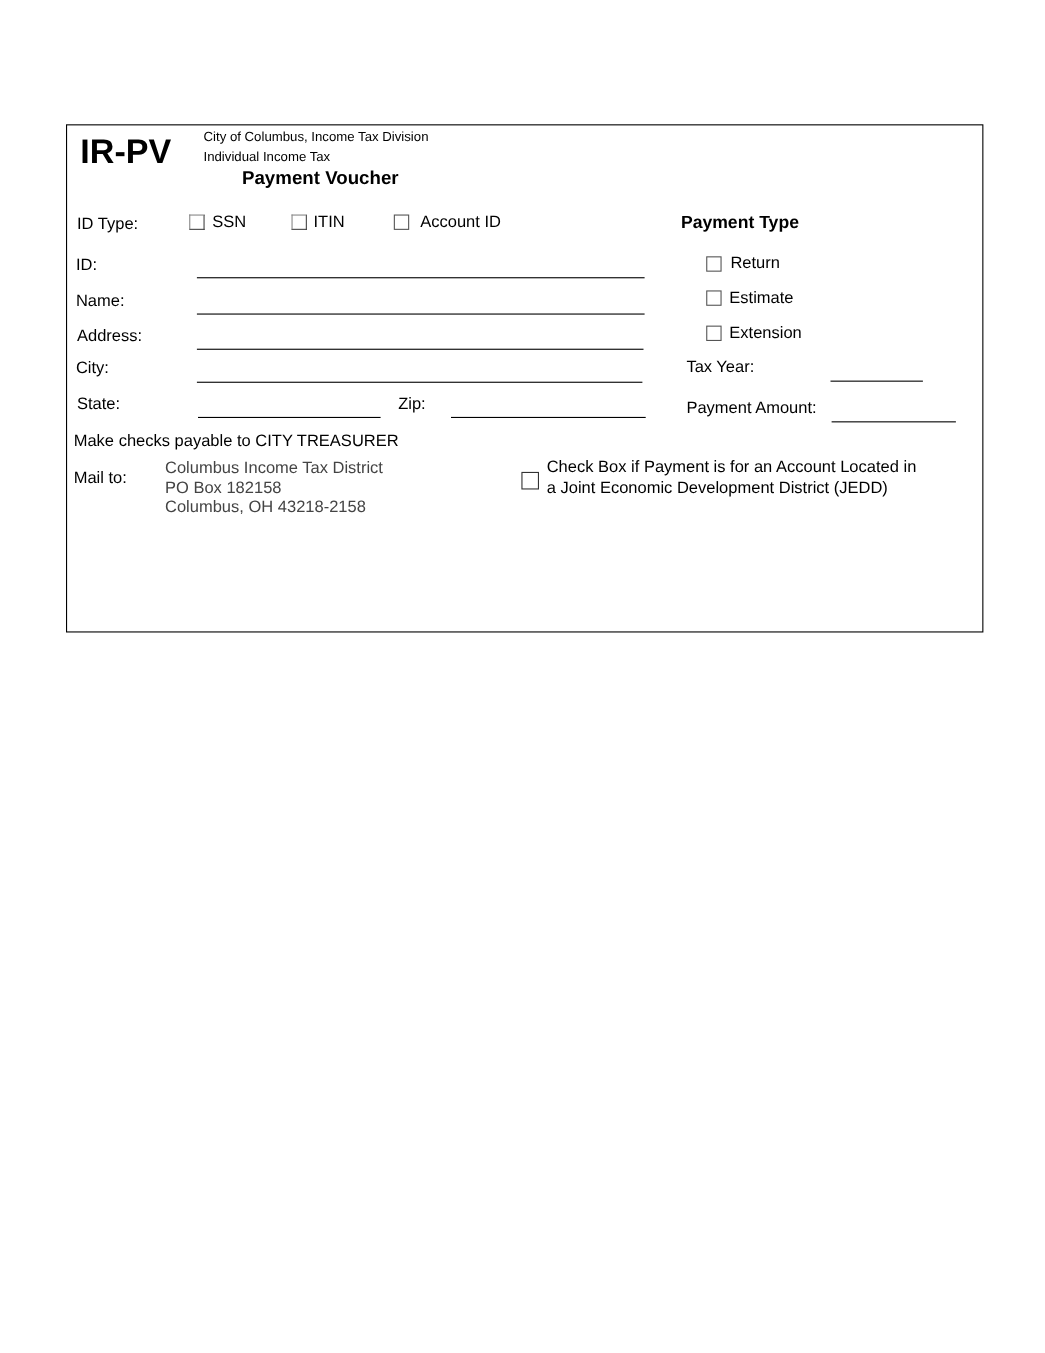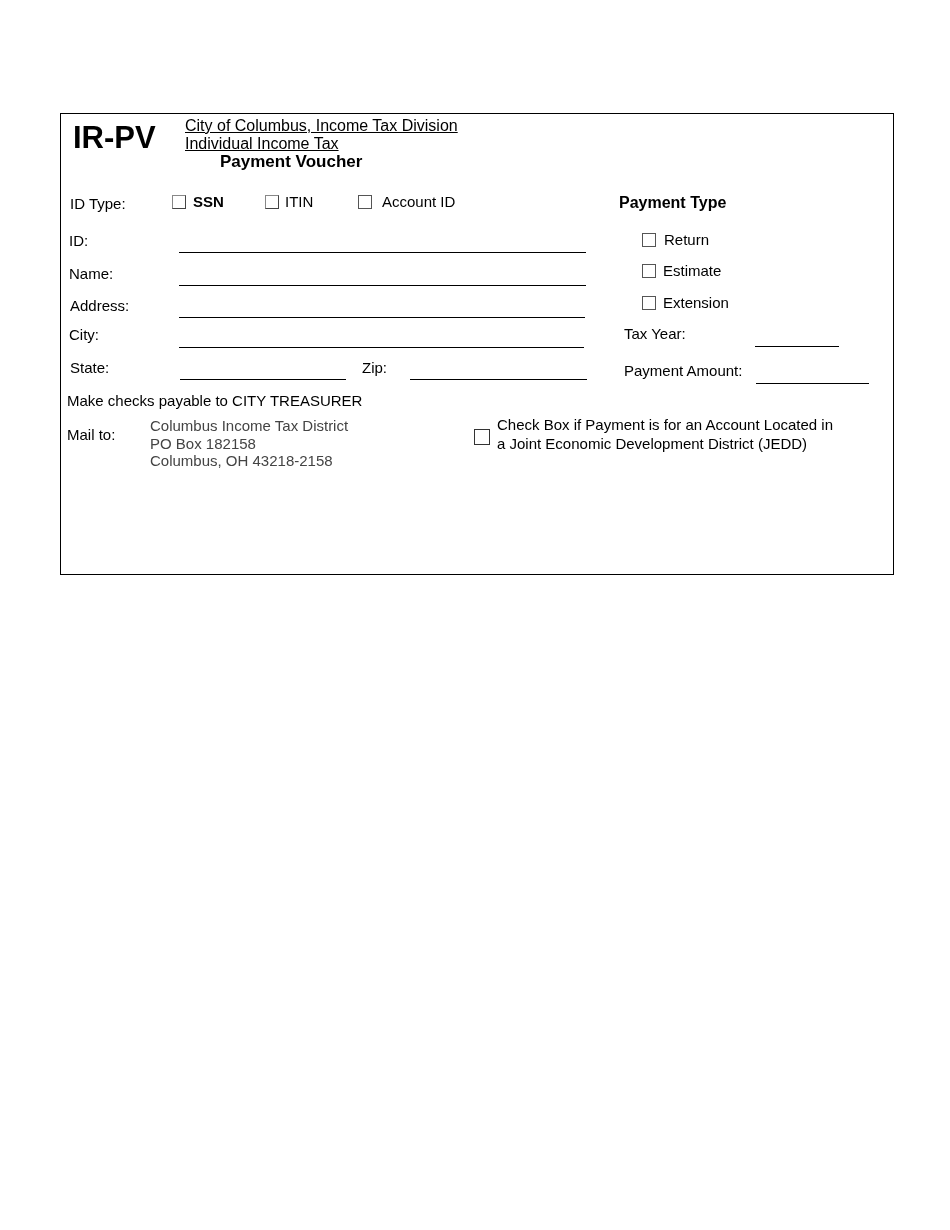--- a/index.html
+++ b/index.html
@@ -1,40 +1,40 @@
 <!DOCTYPE html>
 <html><head>
 <meta charset="utf-8">
 <style>
   html, body { margin: 0; padding: 0; background: #ffffff; }
   body { width: 950px; height: 1230px; position: relative; font-family: "Liberation Sans", sans-serif; color: #000; }
   .form { position: absolute; left: 60px; top: 113px; width: 834px; height: 462px; border: 1px solid #000; box-sizing: border-box; }
   .abs { position: absolute; white-space: nowrap; }
   .code { font-size: 31px; font-weight: bold; letter-spacing: 0px; }
-  .small { font-size: 16px; text-decoration: underline; }
+  .small { font-size: 12px; }
   .title { font-size: 17px; font-weight: bold; margin-left: 35px; }
   .lbl { font-size: 15px; }
   .gray { color: #444; }
   .line { position: absolute; height: 0; border-top: 1px solid #000; }
   .cb { position: absolute; width: 14px; height: 14px; border: 1px solid #555; box-sizing: border-box; background: #fff; }
   .cb.shade { border-top-color: #888; border-left-color: #888; border-right-color: #444; border-bottom-color: #444; }
 </style>
 </head>
 <body>
 
 <div class="form">
 
   <div class="abs code" style="left:12px; top:6px;">IR-PV</div>
   <div class="abs small" style="left:124px; top:3px;">City of Columbus, Income Tax Division</div>
   <div class="abs small" style="left:124px; top:21px;">Individual Income Tax</div>
   <div class="abs title" style="left:124px; top:38px;">Payment Voucher</div>
 
   <div class="abs lbl" style="left:9px; top:81px;">ID Type:</div>
   <div class="cb shade" style="left:111px; top:81px;"></div>
-  <div class="abs lbl" style="left:132px; top:79px;font-weight:bold;">SSN</div>
+  <div class="abs lbl" style="left:132px; top:79px;">SSN</div>
   <div class="cb shade" style="left:204px; top:81px;"></div>
   <div class="abs lbl" style="left:224px; top:79px;">ITIN</div>
   <div class="cb" style="left:297px; top:81px;"></div>
   <div class="abs lbl" style="left:321px; top:79px;">Account ID</div>
 
   <div class="abs lbl" style="left:8px; top:118px;">ID:</div>
   <div class="line" style="left:118px; top:138px; width:407px;"></div>
 
   <div class="abs lbl" style="left:8px; top:151px;">Name:</div>
   <div class="line" style="left:118px; top:171px; width:407px;"></div>

